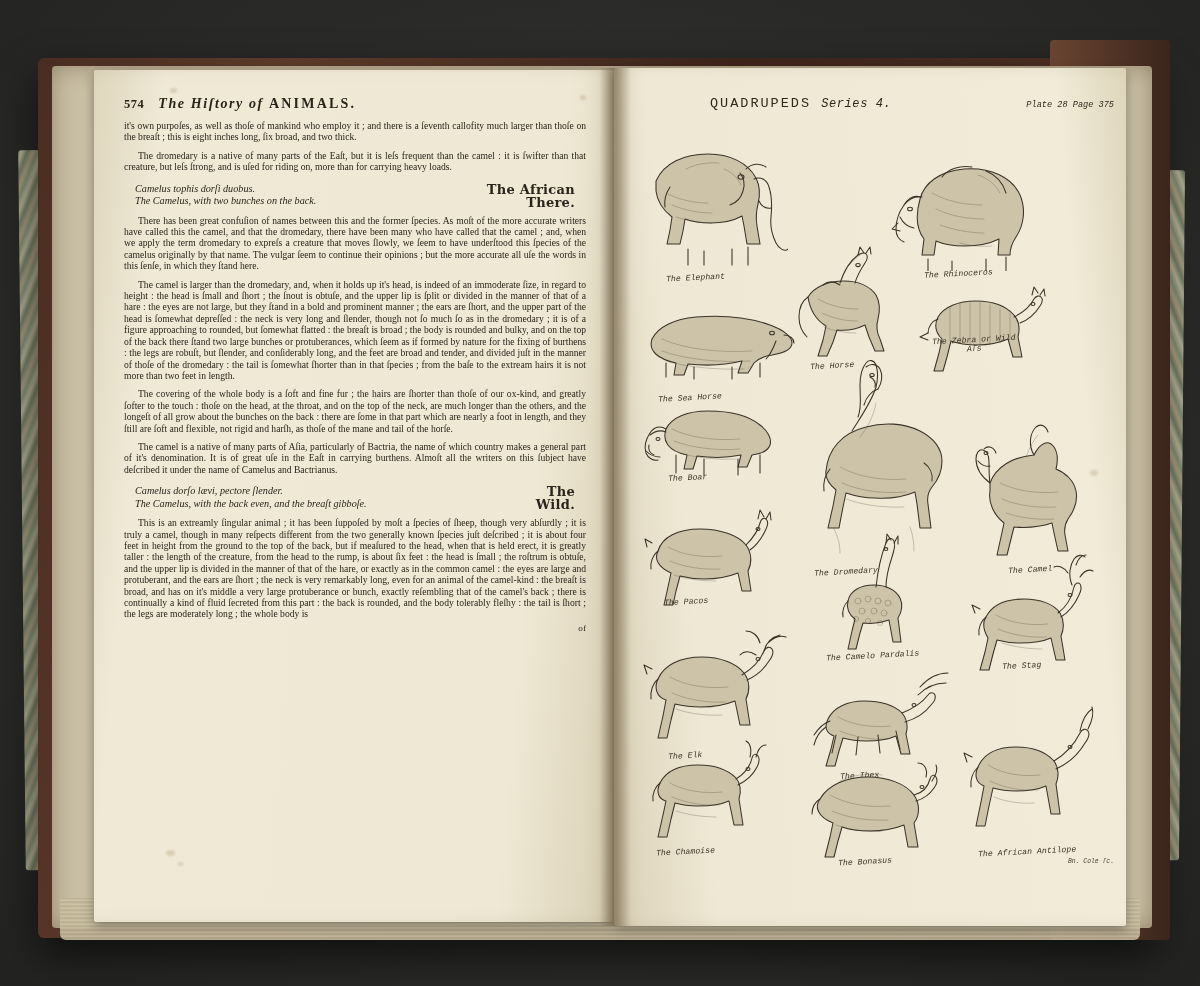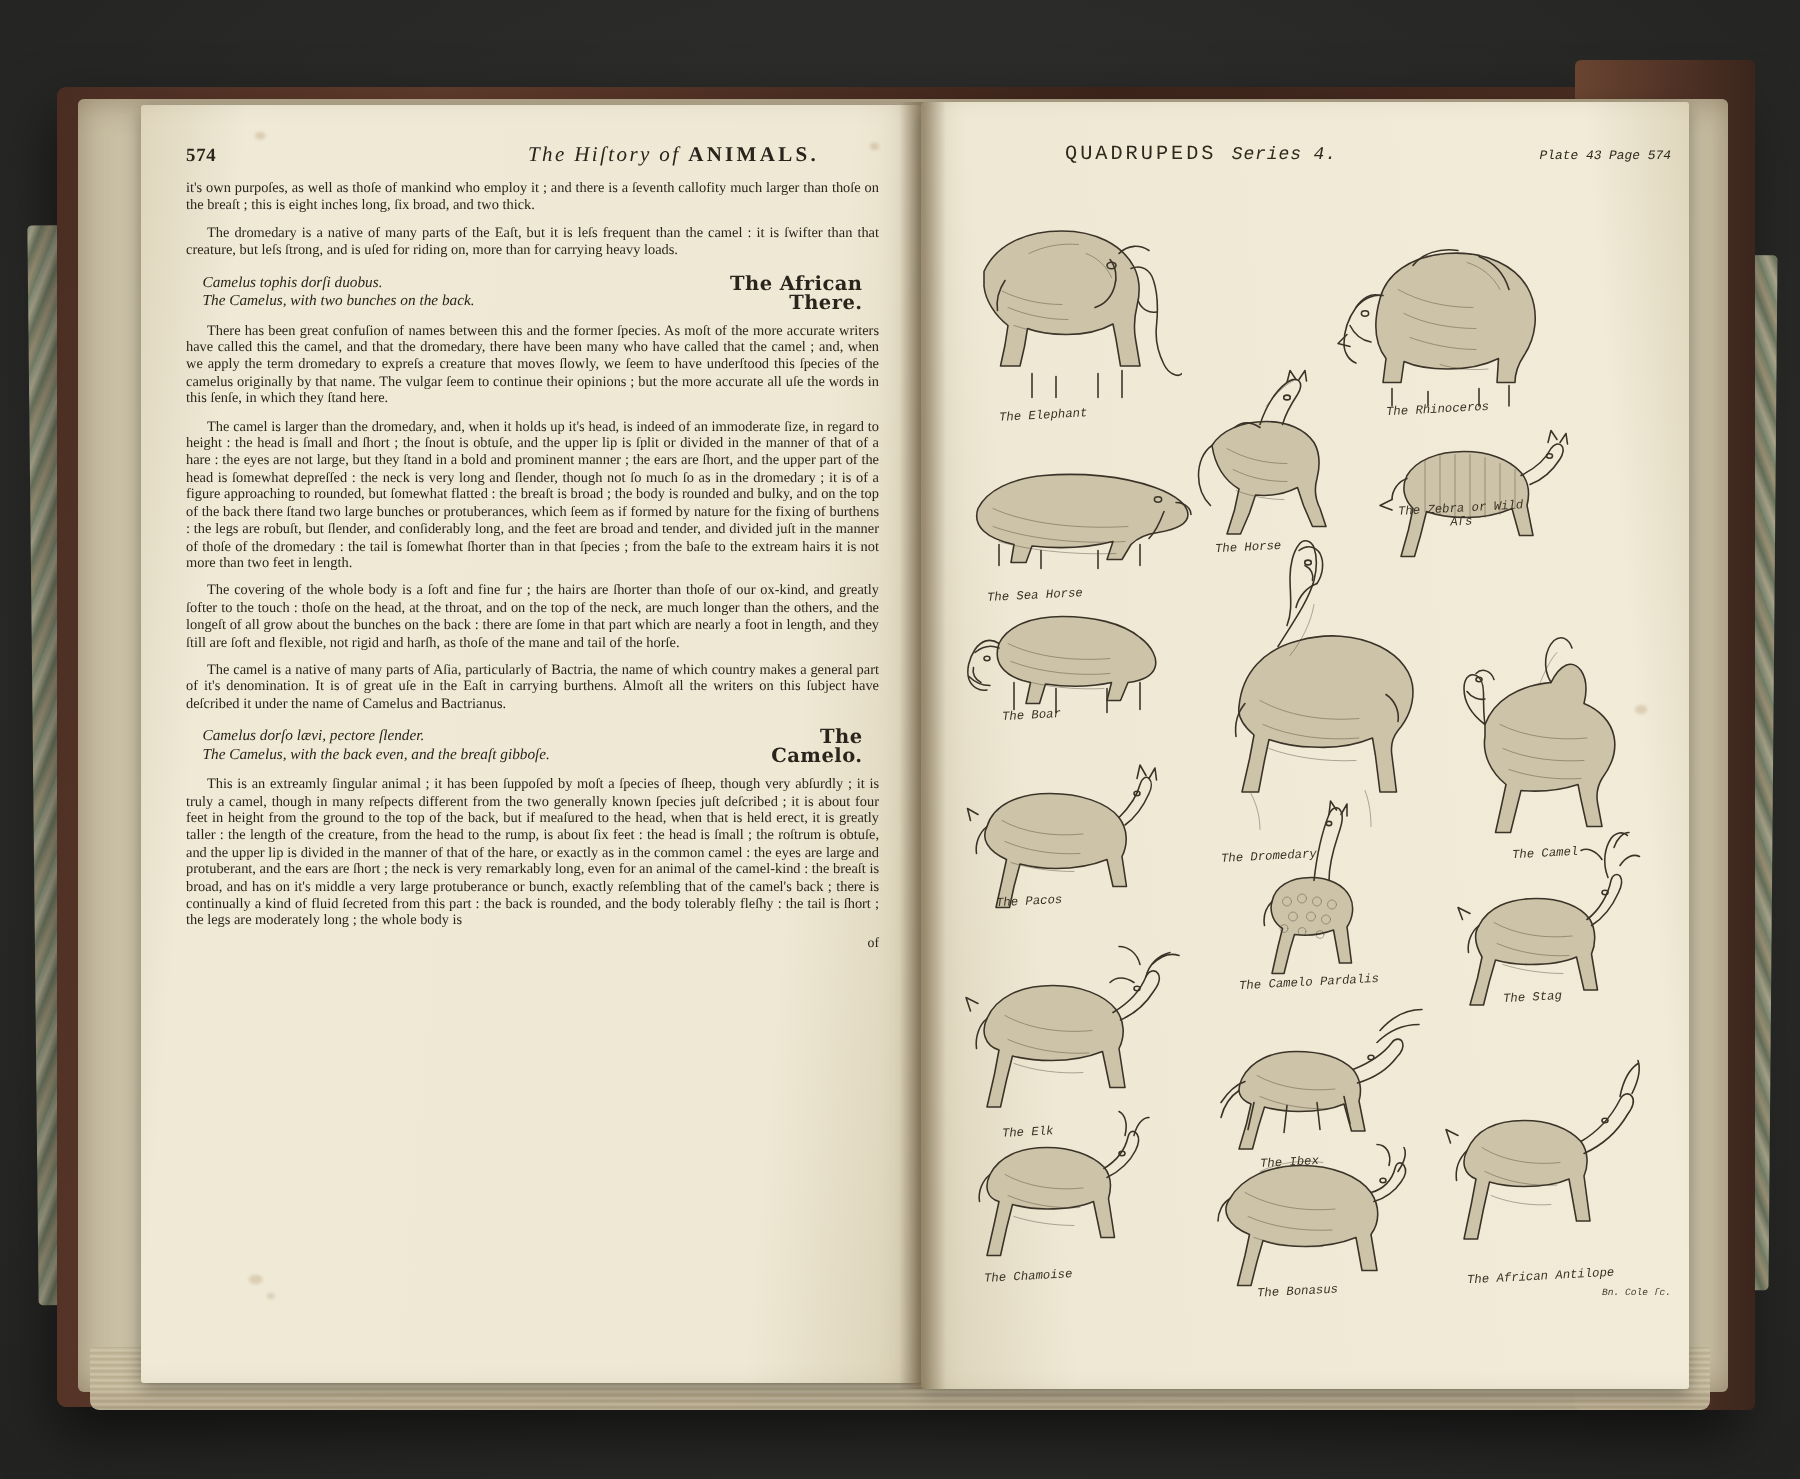--- a/index.html
+++ b/index.html
@@ -46,22 +46,22 @@
   .gutter{position:absolute;left:600px;top:68px;width:30px;height:858px;
       background:linear-gradient(90deg,rgba(90,72,44,.02),rgba(90,72,44,.40) 45%,rgba(90,72,44,.38) 55%,rgba(90,72,44,.02));}
 
   
   .spot{position:absolute;border-radius:50%;background:rgba(146,110,60,.22);filter:blur(1.2px);}
 
   
   .lp{position:absolute;left:124px;top:96px;width:462px;color:#2a241c;}
   .hdr{display:flex;align-items:baseline;gap:14px;margin-bottom:8px;}
   .folio{font-size:12.5px;font-weight:bold;letter-spacing:.5px;}
-  .runhead{font-size:14px;font-style:italic;letter-spacing:1.6px;flex:1;text-align:right;
-      padding-right:40px;}
+  .runhead{font-size:14px;font-style:italic;letter-spacing:1.6px;flex:1;text-align:left;
+      padding-right:40px;font-weight:bold;}
   .runhead b{font-style:normal;letter-spacing:2.2px;}
   p.body{font-size:9.6px;line-height:11.4px;text-align:justify;margin:0 0 7px 0;
       text-indent:14px;-webkit-hyphens:auto;hyphens:auto;}
   p.body.noind{text-indent:0;}
   .sidehead{display:flex;justify-content:center;align-items:flex-start;margin:10px 0 6px;}
   .sidehead .latin{font-style:italic;font-size:10.2px;line-height:12.4px;width:330px;}
   .sidehead .gothic{font-family:"DejaVu Serif",serif;font-size:13px;font-weight:bold;
       text-align:right;line-height:13px;width:110px;letter-spacing:.3px;}
   .catch{font-size:9.2px;text-align:right;margin-top:-4px;}
 
@@ -128,35 +128,35 @@
     <p class="body">The covering of the whole body is a ſoft and fine fur ; the hairs are ſhorter than thoſe of our ox-kind, and greatly ſofter to the touch : thoſe on the head, at the throat, and on the top of the neck, are much longer than the others, and the longeſt of all grow about the bunches on the back : there are ſome in that part which are nearly a foot in length, and they ſtill are ſoft and flexible, not rigid and harſh, as thoſe of the mane and tail of the horſe.</p>
     <p class="body">The camel is a native of many parts of Aſia, particularly of Bactria, the name of which country makes a general part of it's denomination. It is of great uſe in the Eaſt in carrying burthens. Almoſt all the writers on this ſubject have deſcribed it under the name of Camelus and Bactrianus.</p>
 
     <div class="sidehead">
       <span class="latin">
         <span>Camelus dorſo lævi, pectore ſlender.</span><br>
         <span>The Camelus, with the back even, and the breaſt gibboſe.</span>
       </span>
       <span class="gothic">
         <span>The</span><br>
-        <span>Camelo.</span>
+        <span>Wild.</span>
       </span>
     </div>
 
     <p class="body">This is an extreamly ſingular animal ; it has been ſuppoſed by moſt a ſpecies of ſheep, though very abſurdly ; it is truly a camel, though in many reſpects different from the two generally known ſpecies juſt deſcribed ; it is about four feet in height from the ground to the top of the back, but if meaſured to the head, when that is held erect, it is greatly taller : the length of the creature, from the head to the rump, is about ſix feet : the head is ſmall ; the roſtrum is obtuſe, and the upper lip is divided in the manner of that of the hare, or exactly as in the common camel : the eyes are large and protuberant, and the ears are ſhort ; the neck is very remarkably long, even for an animal of the camel-kind : the breaſt is broad, and has on it's middle a very large protuberance or bunch, exactly reſembling that of the camel's back ; there is continually a kind of fluid ſecreted from this part : the back is rounded, and the body tolerably fleſhy : the tail is ſhort ; the legs are moderately long ; the whole body is</p>
     <div class="catch">of</div>
   </div>
 
   <div class="rp">
     <div class="plate-hdr">
       <span class="plate-title">
         <span>QUADRUPEDS</span>
         <i>Series 4.</i>
       </span>
-      <span class="plate-num">Plate 43 Page 574</span>
+      <span class="plate-num">Plate 28 Page 375</span>
     </div>
 
     <div class="plate-area">
 
       <div class="fig" style="left:0px;top:18px;">
         <svg width="160" height="130" viewBox="0 0 160 130">
           <g class="engr">
             <path class="fillbody" d="M28 42c8-18 28-27 52-27 22 0 40 9 48 24 4 8 4 18 2 26-2 8-2 16-1 22l3 18h-13l-3-18-2-10c-9 5-20 7-31 7-9 0-18-1-26-4l-2 12-3 13H39l3-14 2-13c-9-7-15-17-16-26 0-4 0-7 0-10z"></path>
             <path d="M126 40c7-3 13 1 15 8 3 9 3 20 2 30-1 9 1 18 5 26 3 6 9 9 12 6"></path>
             <path d="M118 30c6-6 14-6 20-2"></path>

